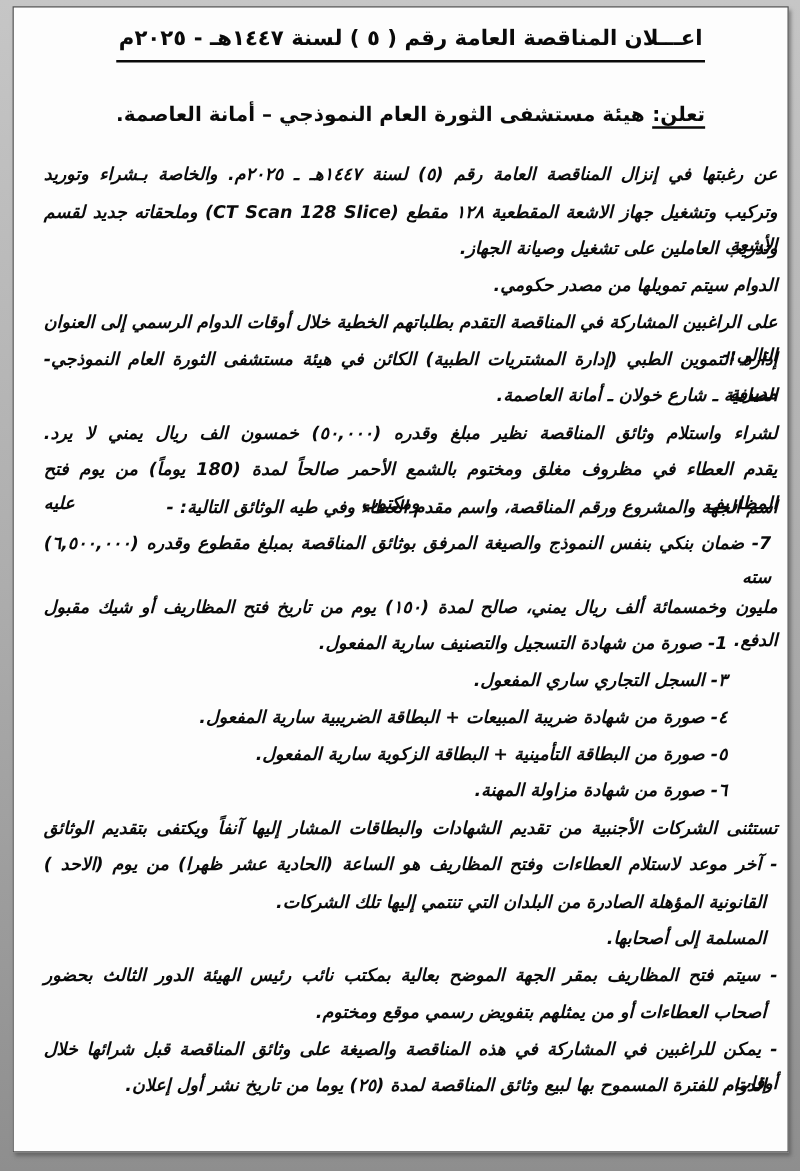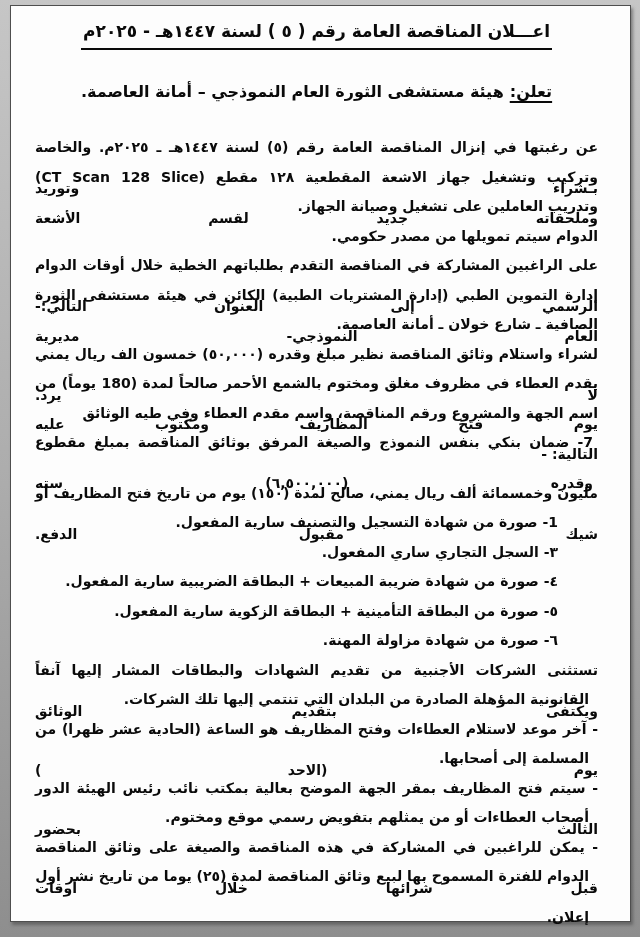--- a/index.html
+++ b/index.html
@@ -8,38 +8,38 @@
     background:linear-gradient(180deg,#c6c6c6 0%,#adadad 50%,#8e8e8e 100%);
     font-family:"DejaVu Sans",sans-serif;
   }
   .page{
     position:absolute;left:10px;top:5px;width:621px;height:917px;
     background:#fdfdfd;border:1.5px solid #4e4e4e;box-sizing:border-box;
     box-shadow:2px 3px 3px rgba(70,70,70,.55);
   }
   .content{
     direction:rtl;unicode-bidi:embed;
-    padding:13px 32px 0 24px;color:#0a0a0a;font-weight:700;
+    padding:13px 8px 0 24px;color:#0a0a0a;font-weight:700;
   }
   .title{
     text-align:center;font-size:17px;line-height:25px;white-space:nowrap;
   }
   .title-inner{
     display:inline-block;border-bottom:2px solid #0a0a0a;padding:0 2px 4px 2px;
   }
   .subtitle{
     margin-top:31px;text-align:center;font-size:16px;line-height:22px;white-space:nowrap;
   }
   .subtitle .label{
     text-decoration:underline;text-underline-offset:4px;text-decoration-thickness:1.5px;
     margin-left:6px;
   }
   .docbody{margin-top:24px;font-size:14px;}
   .line{
-    line-height:41px;height:29.5px;text-align:right;
+    line-height:27px;height:29.5px;text-align:right;font-style:italic;
   }
   .line.j{text-align:justify;text-align-last:justify;}
   .ind-item1{padding-right:5px;}
   .ind-item{padding-right:40px;}
   .ind-hang{padding-right:9px;}
   .gap{margin-top:21px;}
 </style>
 </head>
 <body>
 
@@ -63,22 +63,22 @@
         <div class="line j">يقدم العطاء في مظروف مغلق ومختوم بالشمع الأحمر صالحاً لمدة (180 يوماً) من يوم فتح المظاريف ومكتوب عليه</div>
         <div class="line">اسم الجهة والمشروع ورقم المناقصة، واسم مقدم العطاء وفي طيه الوثائق التالية: -</div>
         <div class="line j ind-item1">7- ضمان بنكي بنفس النموذج والصيغة المرفق بوثائق المناقصة بمبلغ مقطوع وقدره (٦,٥٠٠,٠٠٠) سته</div>
         <div class="line j gap">مليون وخمسمائة ألف ريال يمني، صالح لمدة (١٥٠) يوم من تاريخ فتح المظاريف أو شيك مقبول الدفع.</div>
         <div class="line ind-item">1- صورة من شهادة التسجيل والتصنيف سارية المفعول.</div>
         <div class="line ind-item">٣- السجل التجاري ساري المفعول.</div>
         <div class="line ind-item">٤- صورة من شهادة ضريبة المبيعات + البطاقة الضريبية سارية المفعول.</div>
         <div class="line ind-item">٥- صورة من البطاقة التأمينية + البطاقة الزكوية سارية المفعول.</div>
         <div class="line ind-item">٦- صورة من شهادة مزاولة المهنة.</div>
         <div class="line j">تستثنى الشركات الأجنبية من تقديم الشهادات والبطاقات المشار إليها آنفاً ويكتفى بتقديم الوثائق</div>
+        <div class="line j">- آخر موعد لاستلام العطاءات وفتح المظاريف هو الساعة (الحادية عشر ظهرا) من يوم (الاحد )</div>
         <div class="line ind-hang">القانونية المؤهلة الصادرة من البلدان التي تنتمي إليها تلك الشركات.</div>
-        <div class="line j">- آخر موعد لاستلام العطاءات وفتح المظاريف هو الساعة (الحادية عشر ظهرا) من يوم (الاحد )</div>
         <div class="line ind-hang">المسلمة إلى أصحابها.</div>
         <div class="line j">- سيتم فتح المظاريف بمقر الجهة الموضح بعالية بمكتب نائب رئيس الهيئة الدور الثالث بحضور</div>
         <div class="line ind-hang">أصحاب العطاءات أو من يمثلهم بتفويض رسمي موقع ومختوم.</div>
         <div class="line j">- يمكن للراغبين في المشاركة في هذه المناقصة والصيغة على وثائق المناقصة قبل شرائها خلال أوقات</div>
         <div class="line ind-hang">الدوام للفترة المسموح بها لبيع وثائق المناقصة لمدة (٢٥) يوما من تاريخ نشر أول إعلان.</div>
       </div>
   </div>
 </div>
 
 </body></html>

